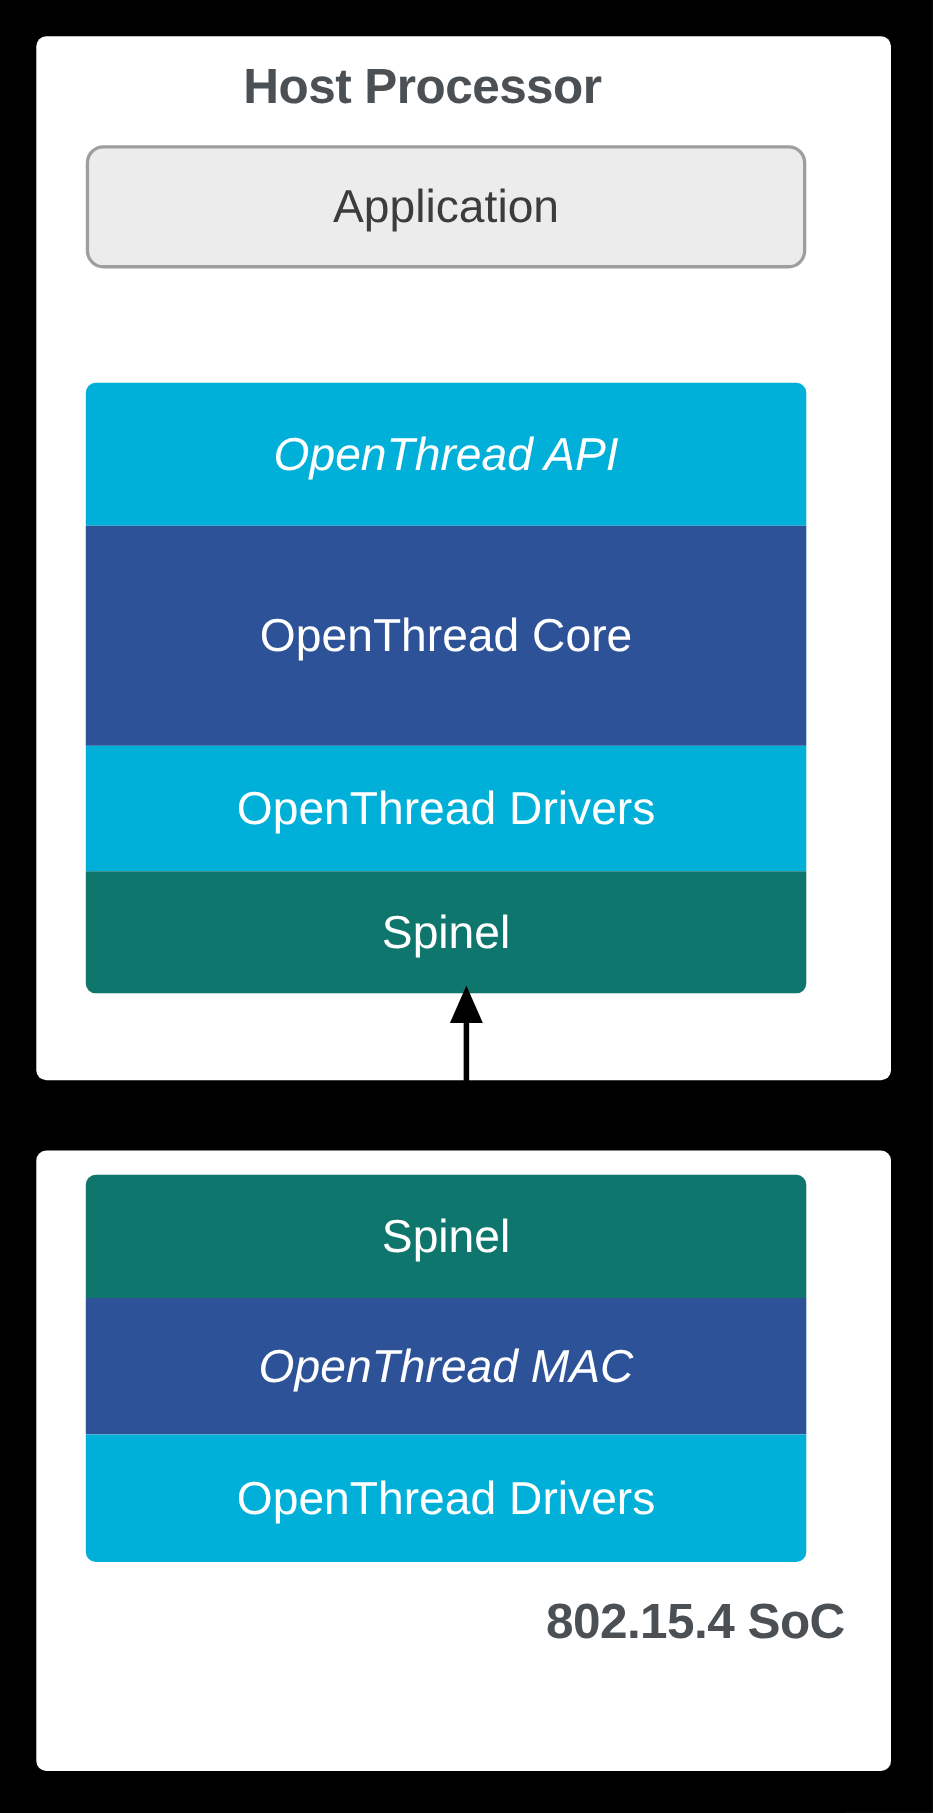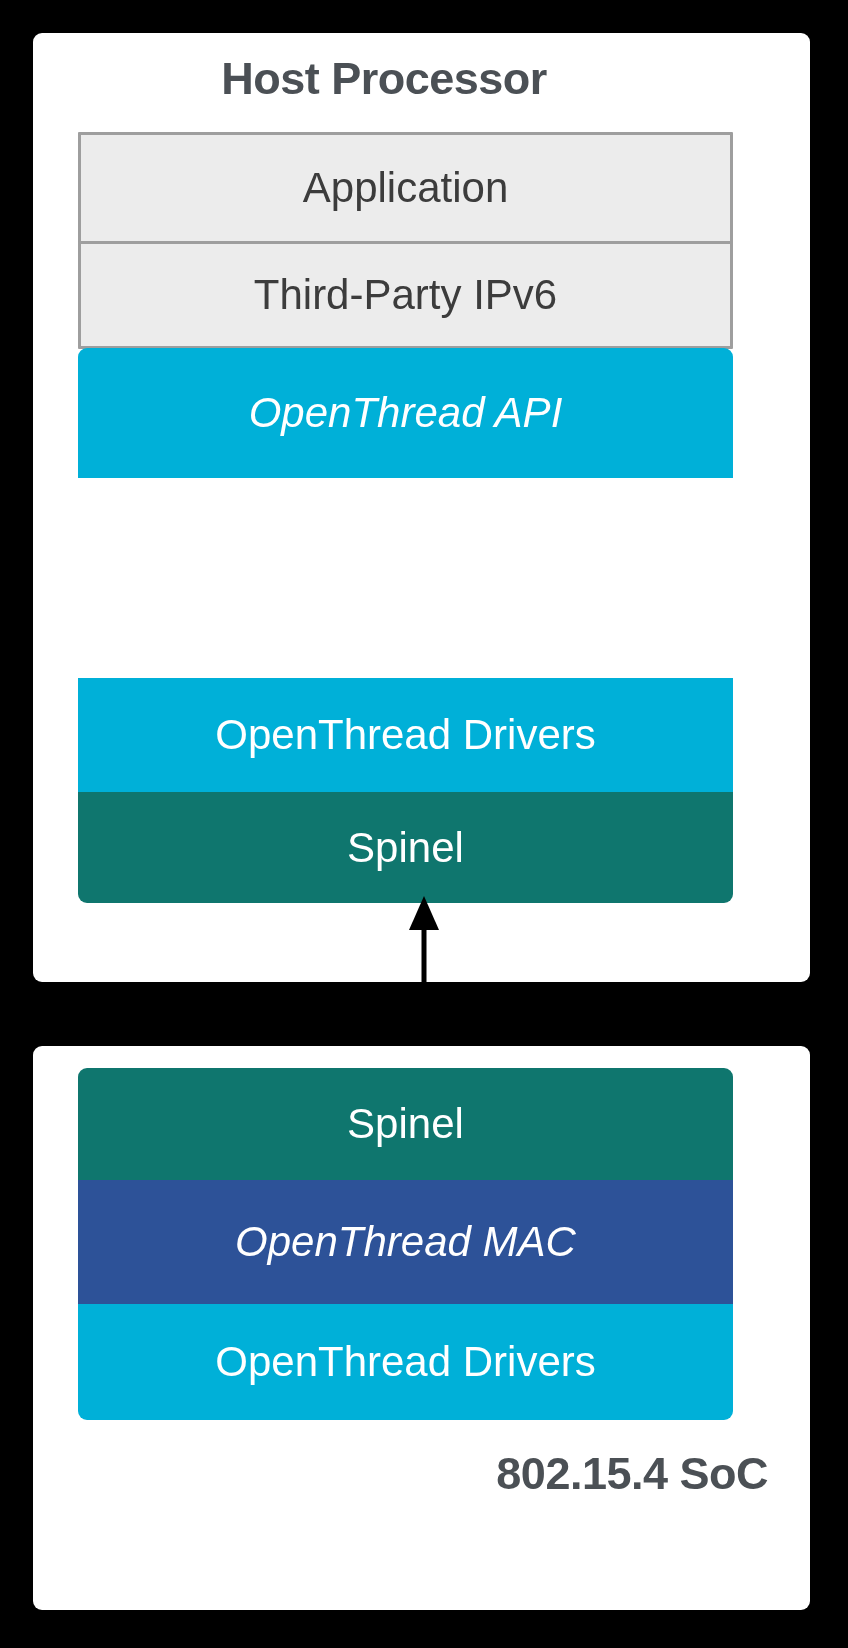--- a/index.html
+++ b/index.html
@@ -72,21 +72,21 @@
     align-items: center;
     justify-content: center;
     text-align: center;
     font-size: 42px;
     line-height: 46px;
     white-space: nowrap;
   }
   .layer.gray {
     background: #ececec;
     border: 3px solid #9e9e9e;
-    border-radius: 1px;
+    border-radius: 16px;
     color: #3c3c3c;
   }
   .layer.cyan {
     background: #00b0d8;
     color: #ffffff;
   }
   .layer.blue {
     background: #2d5298;
     color: #ffffff;
   }
@@ -125,24 +125,24 @@
 <body>
 
 <div class="diagram">
 
   <div id="panel-host" class="panel"></div>
 
   <div id="host-title" class="panel-title">Host Processor</div>
 
   <div id="layer-application" class="layer gray">Application</div>
 
-  <div id="layer-thirdparty" class="layer gray">Third-Party IPv6</div>
 
   <div id="layer-ot-api" class="layer cyan round-top">OpenThread API</div>
 
+  <div id="layer-ot-core" class="layer blue">OpenThread Core</div>
 
   <div id="layer-ot-drivers" class="layer cyan">OpenThread Drivers</div>
 
   <div id="layer-spinel-host" class="layer red round-bottom">Spinel</div>
 
   <svg id="connector" viewBox="0 0 84 186">
     <line x1="42" y1="14" x2="42" y2="172" stroke="#000000" stroke-width="5"></line>
     <polygon points="42,0 27,34 57,34" fill="#000000"></polygon>
     <polygon points="42,186 27,152 57,152" fill="#000000"></polygon>
   </svg>

